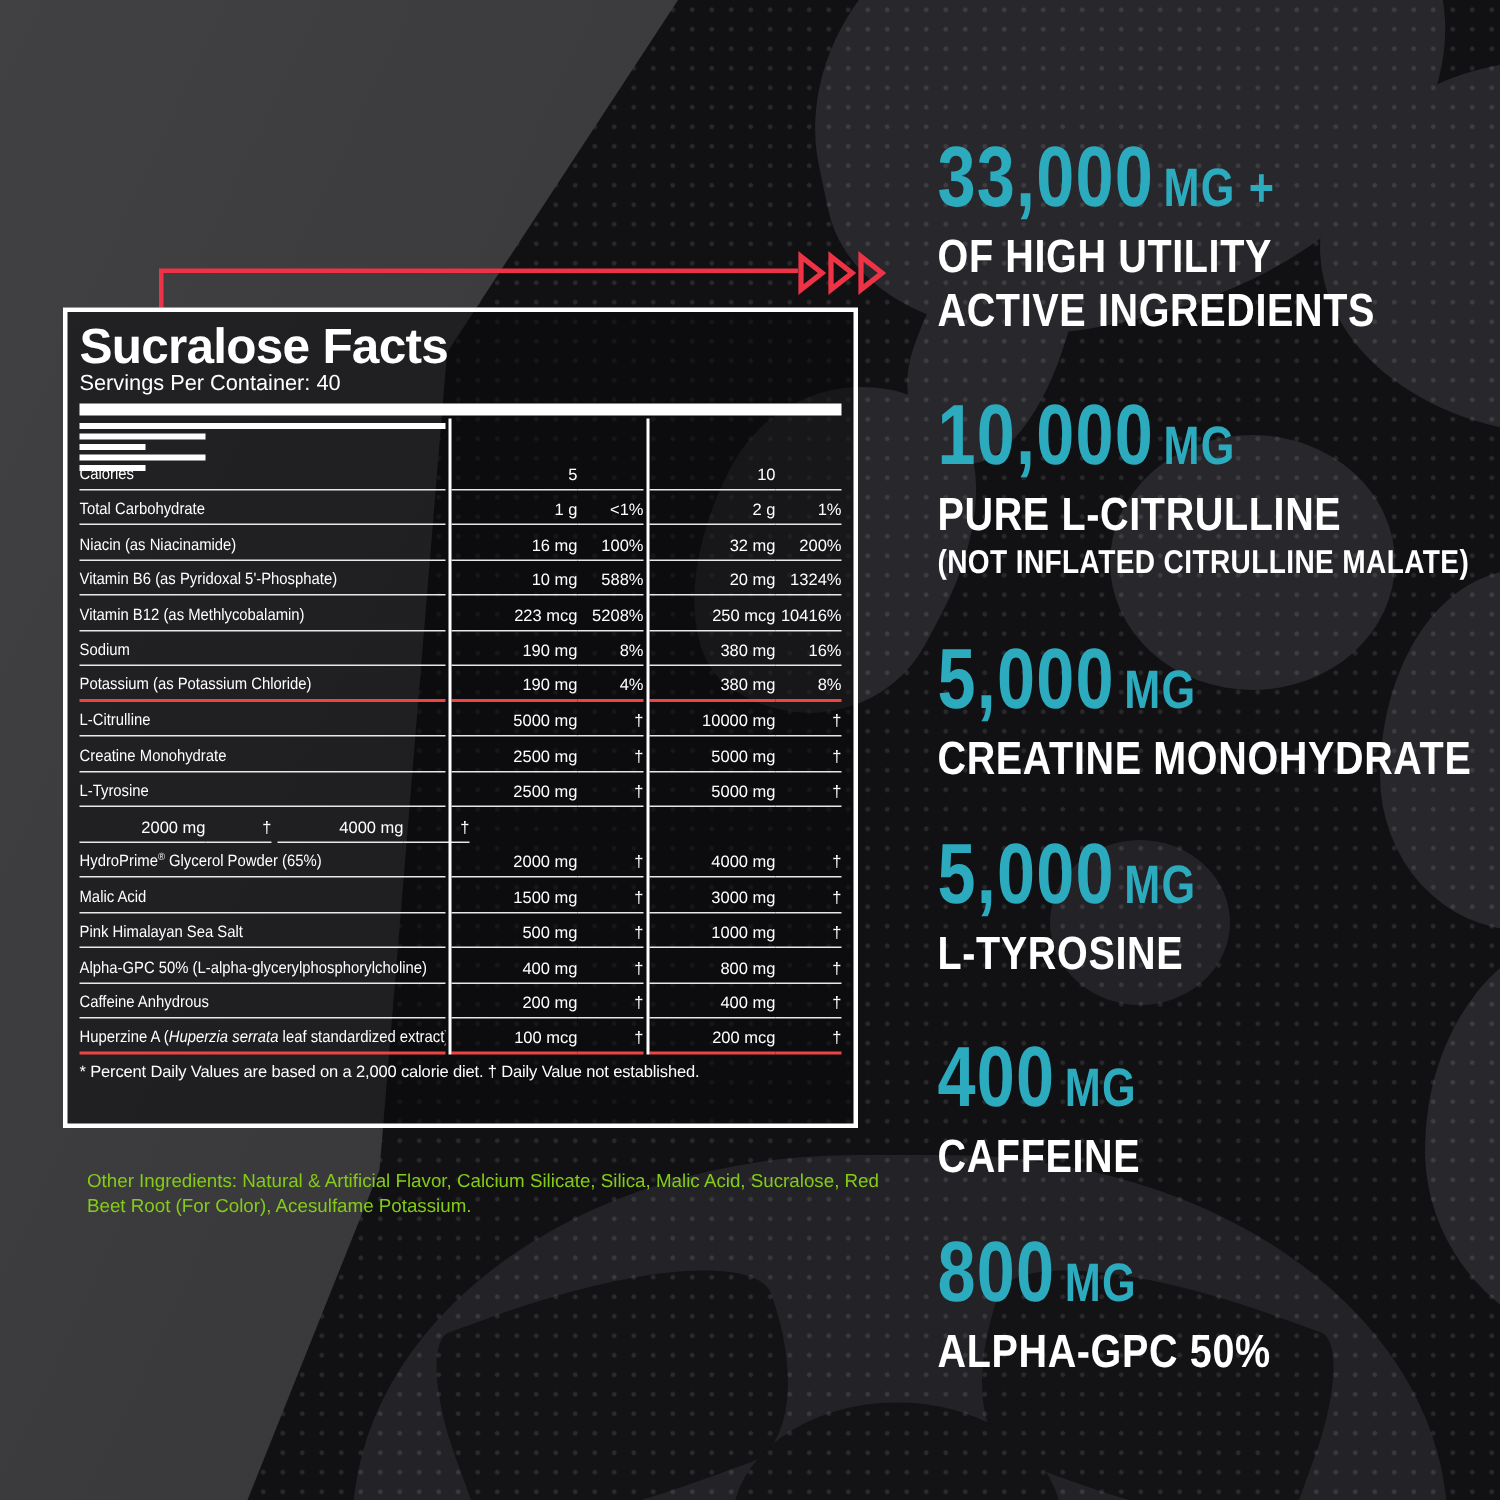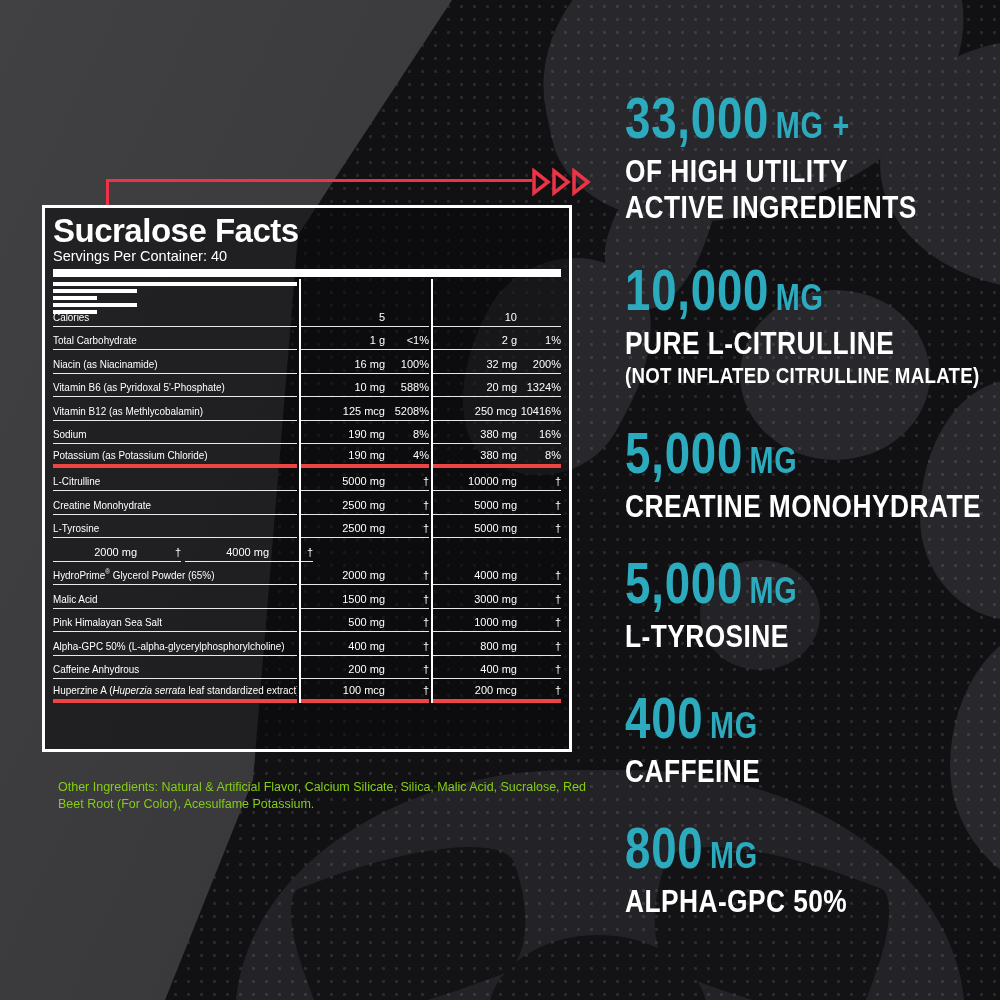--- a/index.html
+++ b/index.html
@@ -46,21 +46,21 @@
   .serving{font-size:14.5px;line-height:17px;}
   .bar{height:8px;background:#fff;margin:4px 0 2px 0;}
 
   .table{position:relative;}
   .vline{position:absolute;top:0;bottom:0;width:2px;background:#fff;z-index:2;}
   .v1{left:246px;} .v2{left:378px;}
   .row{display:flex;height:23.5px;align-items:stretch;}
   .row .c{display:flex;align-items:flex-end;padding-bottom:3px;box-sizing:border-box;
           border-bottom:1.5px solid rgba(255,255,255,0.9);font-size:11px;line-height:12px;
           white-space:nowrap;overflow:hidden;}
-  .row.thick .c{border-bottom:4px solid #ef4444;}
+  .row.thick .c{border-bottom:2px solid #ef4444;}
   .c.name{width:244px;margin-right:4px;}
   .c.name .squeeze{transform:scaleX(0.9);transform-origin:left bottom;display:inline-block;white-space:nowrap;}
   .c.a1{width:84px;justify-content:flex-end;}
   .c.d1{width:44px;justify-content:flex-end;margin-right:4px;}
   .c.a2{width:84px;justify-content:flex-end;}
   .c.d2{width:44px;justify-content:flex-end;}
   .thead{height:24px;flex-direction:column;}
   .thead .c{font-weight:700;border-bottom:4px solid #fff;}
   .thead .c.a1,.thead .c.a2{justify-content:flex-start;padding-left:5px;letter-spacing:-0.3px;}
   .nsup{font-size:7px;line-height:7px;align-self:flex-start;padding-top:2px;}
@@ -164,21 +164,21 @@
     </div>
     <div class="c a1">10 mg</div>
     <div class="c d1">588%</div>
     <div class="c a2">20 mg</div>
     <div class="c d2">1324%</div>
   </div>
           <div class="row">
     <div class="c name">
       <span class="squeeze"><span class="np">Vitamin B12 (as Methlycobalamin)</span><sup class="nsup"></sup><span class="ni"></span><span class="ns"></span></span>
     </div>
-    <div class="c a1">125 mcg</div>
+    <div class="c a1">223 mcg</div>
     <div class="c d1">5208%</div>
     <div class="c a2">250 mcg</div>
     <div class="c d2">10416%</div>
   </div>
           <div class="row">
     <div class="c name">
       <span class="squeeze"><span class="np">Sodium</span><sup class="nsup"></sup><span class="ni"></span><span class="ns"></span></span>
     </div>
     <div class="c a1">190 mg</div>
     <div class="c d1">8%</div>
@@ -277,20 +277,21 @@
       <span class="squeeze"><span class="np">Huperzine A (</span><sup class="nsup"></sup><span class="ni">Huperzia serrata</span><span class="ns"> leaf standardized extract)</span></span>
     </div>
     <div class="c a1">100 mcg</div>
     <div class="c d1">†</div>
     <div class="c a2">200 mcg</div>
     <div class="c d2">†</div>
   </div>
         </div>
     </div>
 
+    <div class="footnote">* Percent Daily Values are based on a 2,000 calorie diet. † Daily Value not established.</div>
   </section>
 
   <p class="other">Other Ingredients: Natural &amp; Artificial Flavor, Calcium Silicate, Silica, Malic Acid, Sucralose, Red Beet Root (For Color), Acesulfame Potassium.</p>
 
   <div class="hl hl1">
     <div class="hl-value"><span>33,000</span><span class="hl-unit">MG +</span></div>
     <div class="hl-cap">OF HIGH UTILITY</div>
     <div class="hl-cap">ACTIVE INGREDIENTS</div>
   </div>
   <div class="hl hl2">

